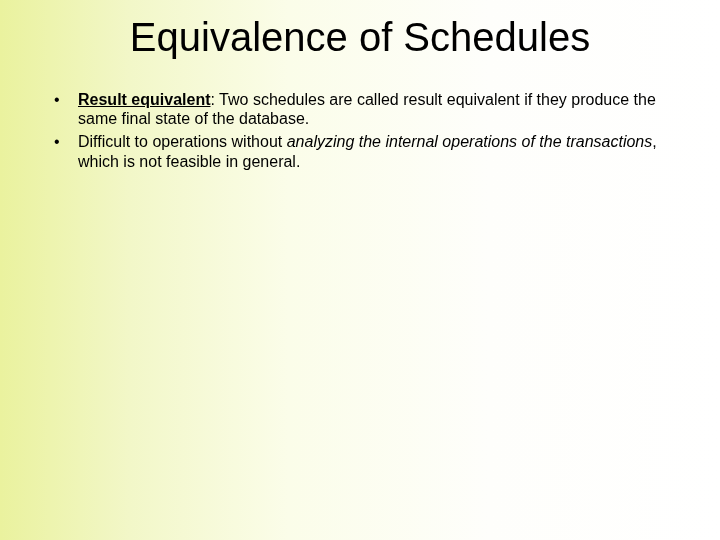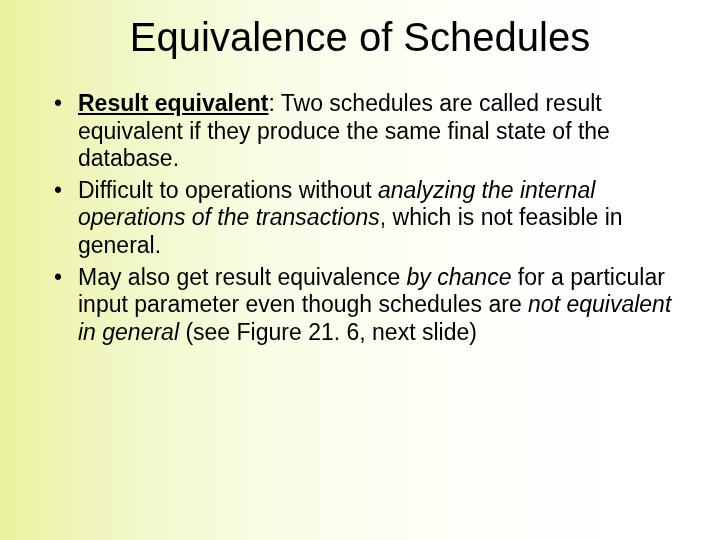--- a/index.html
+++ b/index.html
@@ -33,21 +33,21 @@
     line-height: 1.15;
     font-family: Arial, Helvetica, sans-serif;
   }
   ul.bullets {
     margin: 0;
     padding: 0 0 0 28px;
     list-style: none;
   }
   ul.bullets > li {
     position: relative;
-    font-size: 23px;
+    font-size: 16px;
     line-height: 1.2;
     margin: 0 0 4px 0;
     padding-left: 10px;
   }
   ul.bullets > li::before {
     content: "•";
     position: absolute;
     left: -14px;
     top: 0;
   }
@@ -55,15 +55,14 @@
   .i   { font-style: italic; margin-top: 32px; }
 </style>
 </head>
 <body>
 
 <div class="slide">
   <h1 class="title">Equivalence of Schedules</h1>
   <ul class="bullets">
       <li><span class="bu">Result equivalent</span><span>: Two schedules are called result equivalent if they produce the same final state of the database.</span></li>
       <li><span>Difficult to operations without </span><span class="i">analyzing the internal operations of the transactions</span><span>, which is not feasible in general.</span></li>
-      <li><span>May also get result equivalence </span><span class="i">by chance</span><span> for a particular input parameter even though schedules are </span><span class="i">not equivalent in general</span><span> (see Figure 21. 6, next slide)</span></li>
     </ul>
 </div>
 
 </body></html>

